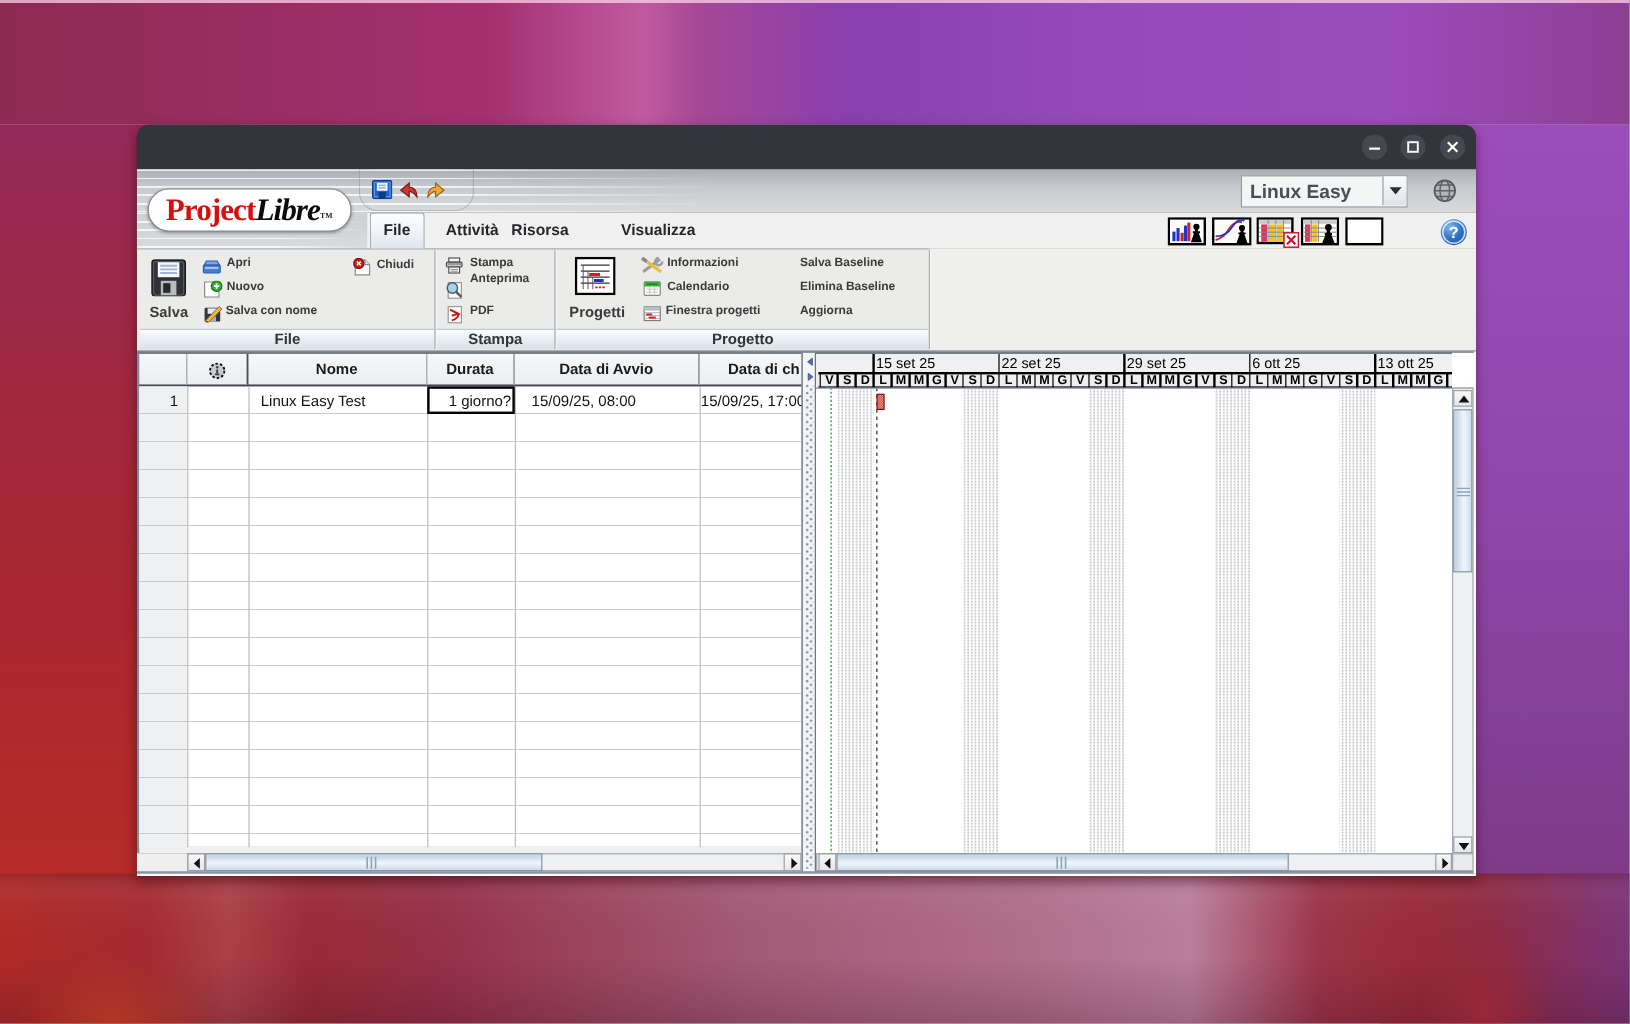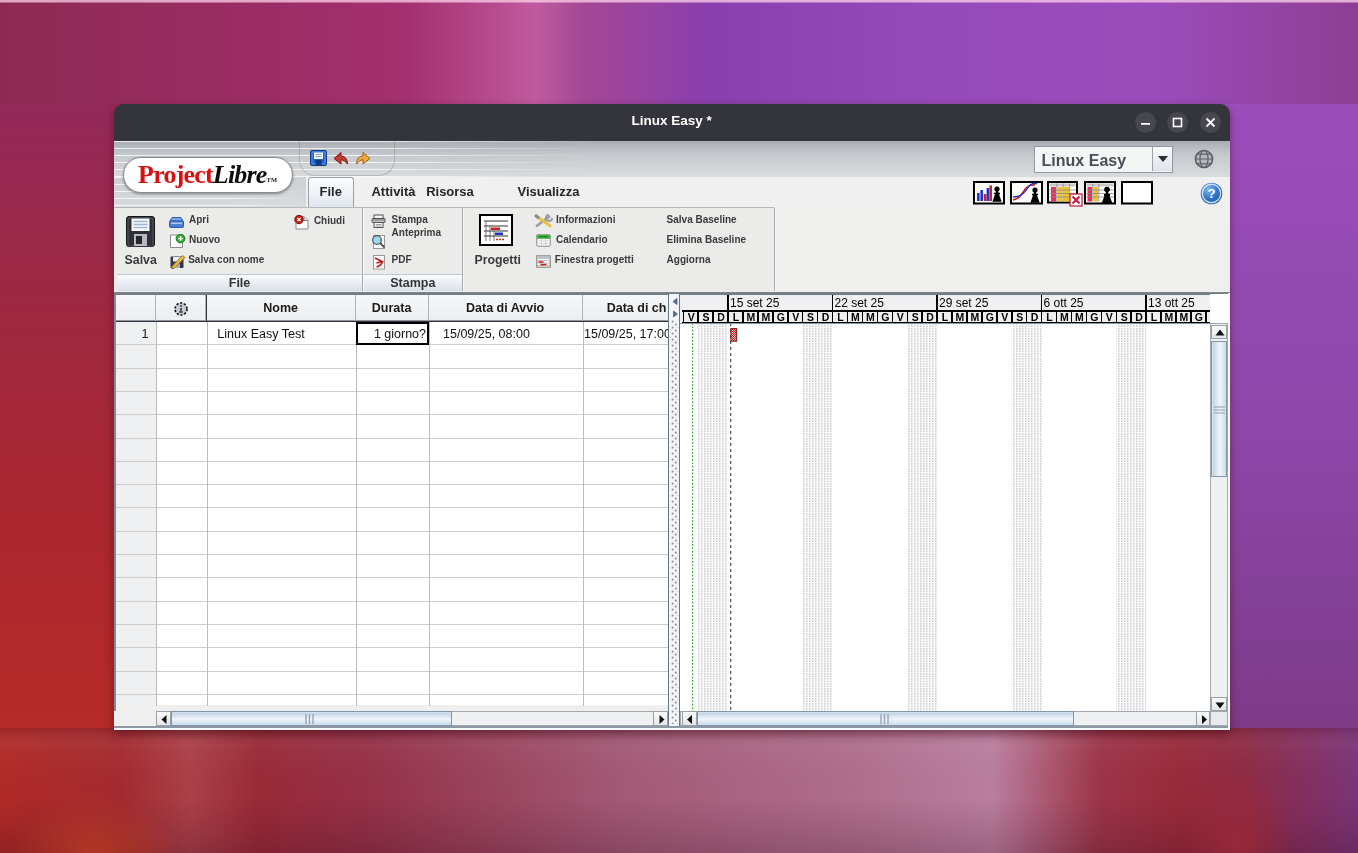--- a/index.html
+++ b/index.html
@@ -102,21 +102,20 @@
 <rect x="0" y="0" width="1358" height="2.5" fill="rgba(255,210,235,0.75)"></rect>
 <rect x="0" y="104" width="200" height="749" fill="url(#gleft)"></rect>
 <rect x="1150" y="104" width="208" height="749" fill="url(#gright)"></rect>
 <rect x="0" y="728" width="1358" height="125" fill="url(#gbot)"></rect>
 <rect x="0" y="728" width="1358" height="125" fill="url(#gbotv)"></rect>
 <ellipse cx="1238" cy="845" rx="55" ry="75" fill="url(#redleak)"></ellipse>
 <ellipse cx="95" cy="856" rx="85" ry="60" fill="url(#orleak)"></ellipse>
 </svg>
 <div id="win">
 <div id="titlebar">
-<div id="title">Linux Easy *</div>
 <div class="wbtn" style="left:1020.5px;"></div>
 <div class="wbtn" style="left:1053.3px;"></div>
 <div class="wbtn" style="left:1086.3px;"></div>
 <svg class="abs" style="left:1020.5px;top:7.5px;" width="21" height="21">
         <path d="M6 11.8 H15" stroke="#fff" stroke-width="1.8"></path>
       </svg>
 <svg class="abs" style="left:1053.3px;top:7.5px;" width="21" height="21">
         <rect x="6.5" y="6.5" width="8" height="8" fill="none" stroke="#fff" stroke-width="1.6"></rect>
       </svg>
 <svg class="abs" style="left:1086.3px;top:7.5px;" width="21" height="21">
@@ -148,20 +147,23 @@
 <div class="tab" style="left:249px;width:61px;">Attività</div>
 <div class="tab" style="left:306px;width:60px;">Risorsa</div>
 <div class="tab" style="left:399px;width:71px;">Visualizza</div>
 <div id="ribbon"></div>
 <div id="ribbonright"></div>
 <div class="band" style="left:2.9px;width:245.3px;">
       <div class="bandlbl">File</div>
     </div>
 <div class="band" style="left:249.2px;width:99.2px;">
       <div class="bandlbl">Stampa</div>
+    </div>
+<div class="band" style="left:350.4px;width:309.1px;">
+      <div class="bandlbl">Progetto</div>
     </div>
 <div id="ribbotline"></div>
 <div class="vsep" style="left:248.2px;"></div>
 <div class="vsep" style="left:348.4px;"></div>
 <div class="vsep" style="left:659.5px;"></div>
 
 <svg class="abs" style="left:12.3px;top:112.3px;" width="29" height="31">
  <rect x="0.5" y="0.5" width="28" height="30" rx="2.5" fill="#303138" stroke="#15161a"></rect>
  <rect x="2" y="2" width="25" height="28" rx="2" fill="none" stroke="#55565e"></rect>
  <rect x="5.5" y="2.5" width="18" height="12.5" fill="#f4f8fb"></rect>

